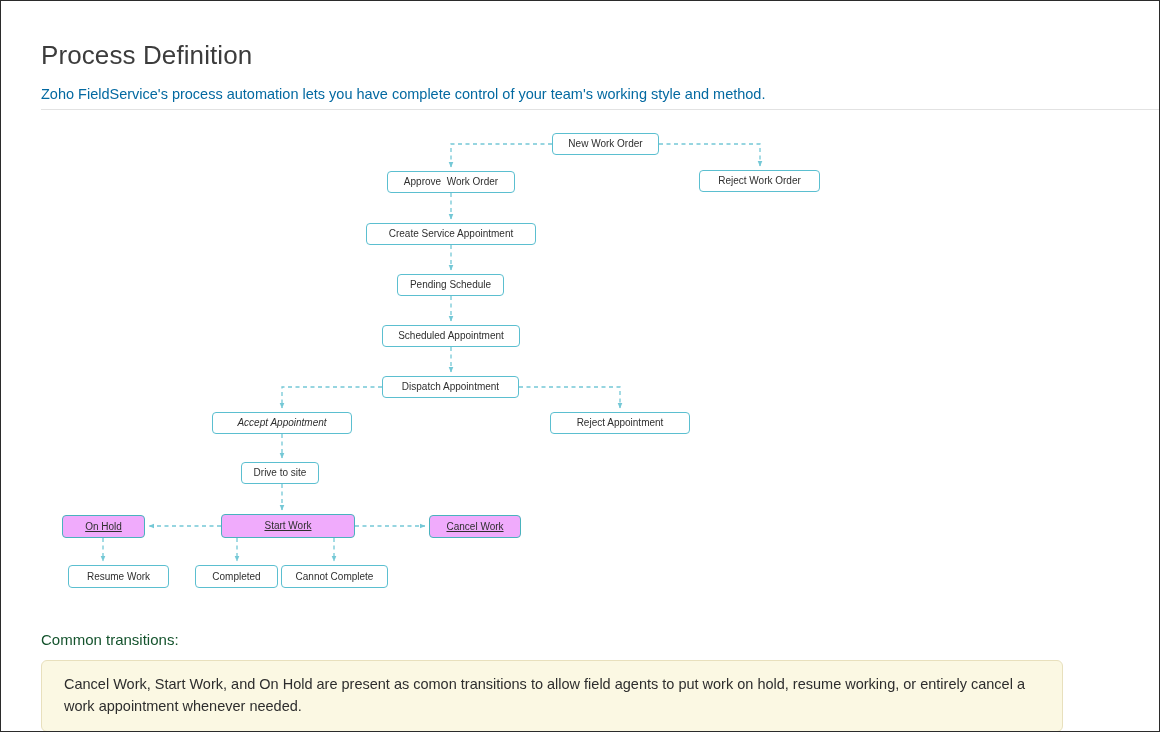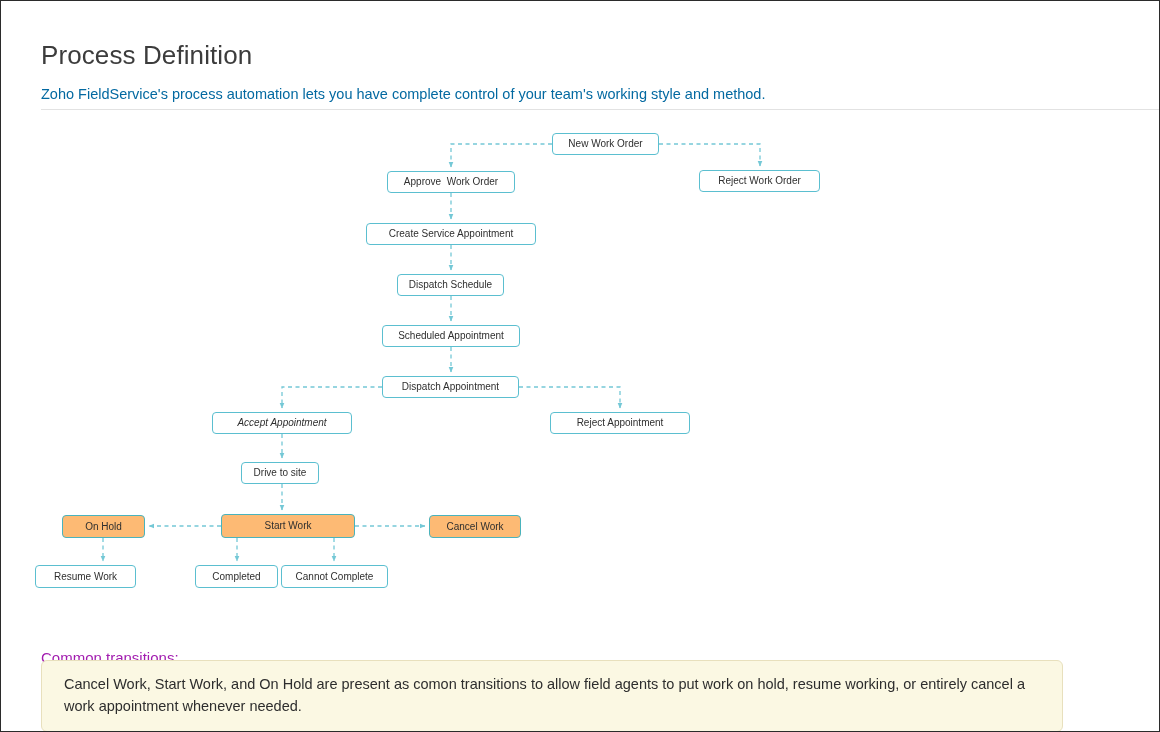--- a/index.html
+++ b/index.html
@@ -79,29 +79,30 @@
     color: #2f2f2f;
     font-size: 10px;
     line-height: 1;
     display: flex;
     align-items: center;
     justify-content: center;
     white-space: pre;
     user-select: none;
   }
   .node.filled {
-    background: #fdba74;
+    background: #f0abfc;
     border-color: #49b3bd;
+    text-decoration: underline;
   }
   .section-label {
     position: absolute;
     left: 40px;
-    top: 648px;
+    top: 630px;
     font-size: 15px;
-    color: #a21caf;
+    color: #14532d;
     font-weight: 400;
   }
   .note-box {
     position: absolute;
     left: 40px;
     top: 659px;
     width: 1022px;
     box-sizing: border-box;
     background: #fbf8e3;
     border: 1px solid #e8e0bd;
@@ -143,30 +144,30 @@
           <path d="M 354 407 L 424 407" fill="none" stroke="#74c8d6" stroke-width="1.3" stroke-dasharray="4 3.5" marker-end="url(#arrowhead)"></path>
           <path d="M 102 419 L 102 442" fill="none" stroke="#74c8d6" stroke-width="1.3" stroke-dasharray="4 3.5" marker-end="url(#arrowhead)"></path>
           <path d="M 236 419 L 236 442" fill="none" stroke="#74c8d6" stroke-width="1.3" stroke-dasharray="4 3.5" marker-end="url(#arrowhead)"></path>
           <path d="M 333 419 L 333 442" fill="none" stroke="#74c8d6" stroke-width="1.3" stroke-dasharray="4 3.5" marker-end="url(#arrowhead)"></path>
         </svg>
       <div id="flow-nodes">
           <div class="node" style="left: 551px; top: 14px; width: 107px; height: 22px;"><span>New Work Order</span></div>
           <div class="node" style="left: 386px; top: 52px; width: 128px; height: 22px;"><span>Approve  Work Order</span></div>
           <div class="node" style="left: 698px; top: 51px; width: 121px; height: 22px;"><span>Reject Work Order</span></div>
           <div class="node" style="left: 365px; top: 104px; width: 170px; height: 22px;"><span>Create Service Appointment</span></div>
-          <div class="node" style="left: 396px; top: 155px; width: 107px; height: 22px;"><span>Dispatch Schedule</span></div>
+          <div class="node" style="left: 396px; top: 155px; width: 107px; height: 22px;"><span>Pending Schedule</span></div>
           <div class="node" style="left: 381px; top: 206px; width: 138px; height: 22px;"><span>Scheduled Appointment</span></div>
           <div class="node" style="left: 381px; top: 257px; width: 137px; height: 22px;"><span>Dispatch Appointment</span></div>
           <div class="node" style="left: 211px; top: 293px; width: 140px; height: 22px; font-style: italic;"><span>Accept Appointment</span></div>
           <div class="node" style="left: 549px; top: 293px; width: 140px; height: 22px;"><span>Reject Appointment</span></div>
           <div class="node" style="left: 240px; top: 343px; width: 78px; height: 22px;"><span>Drive to site</span></div>
           <div class="node filled" style="left: 61px; top: 396px; width: 83px; height: 23px;"><span>On Hold</span></div>
           <div class="node filled" style="left: 220px; top: 395px; width: 134px; height: 24px;"><span>Start Work</span></div>
           <div class="node filled" style="left: 428px; top: 396px; width: 92px; height: 23px;"><span>Cancel Work</span></div>
-          <div class="node" style="left: 34px; top: 446px; width: 101px; height: 23px;"><span>Resume Work</span></div>
+          <div class="node" style="left: 67px; top: 446px; width: 101px; height: 23px;"><span>Resume Work</span></div>
           <div class="node" style="left: 194px; top: 446px; width: 83px; height: 23px;"><span>Completed</span></div>
           <div class="node" style="left: 280px; top: 446px; width: 107px; height: 23px; align-items: center;"><span>Cannot Complete</span></div>
         </div>
     </div>
 
     <div class="section-label">Common transitions:</div>
     <div class="note-box">Cancel Work, Start Work, and On Hold are present as comon transitions to allow field agents to put work on hold, resume working, or entirely cancel a work appointment whenever needed.</div>
 
   </div>
 </div>

